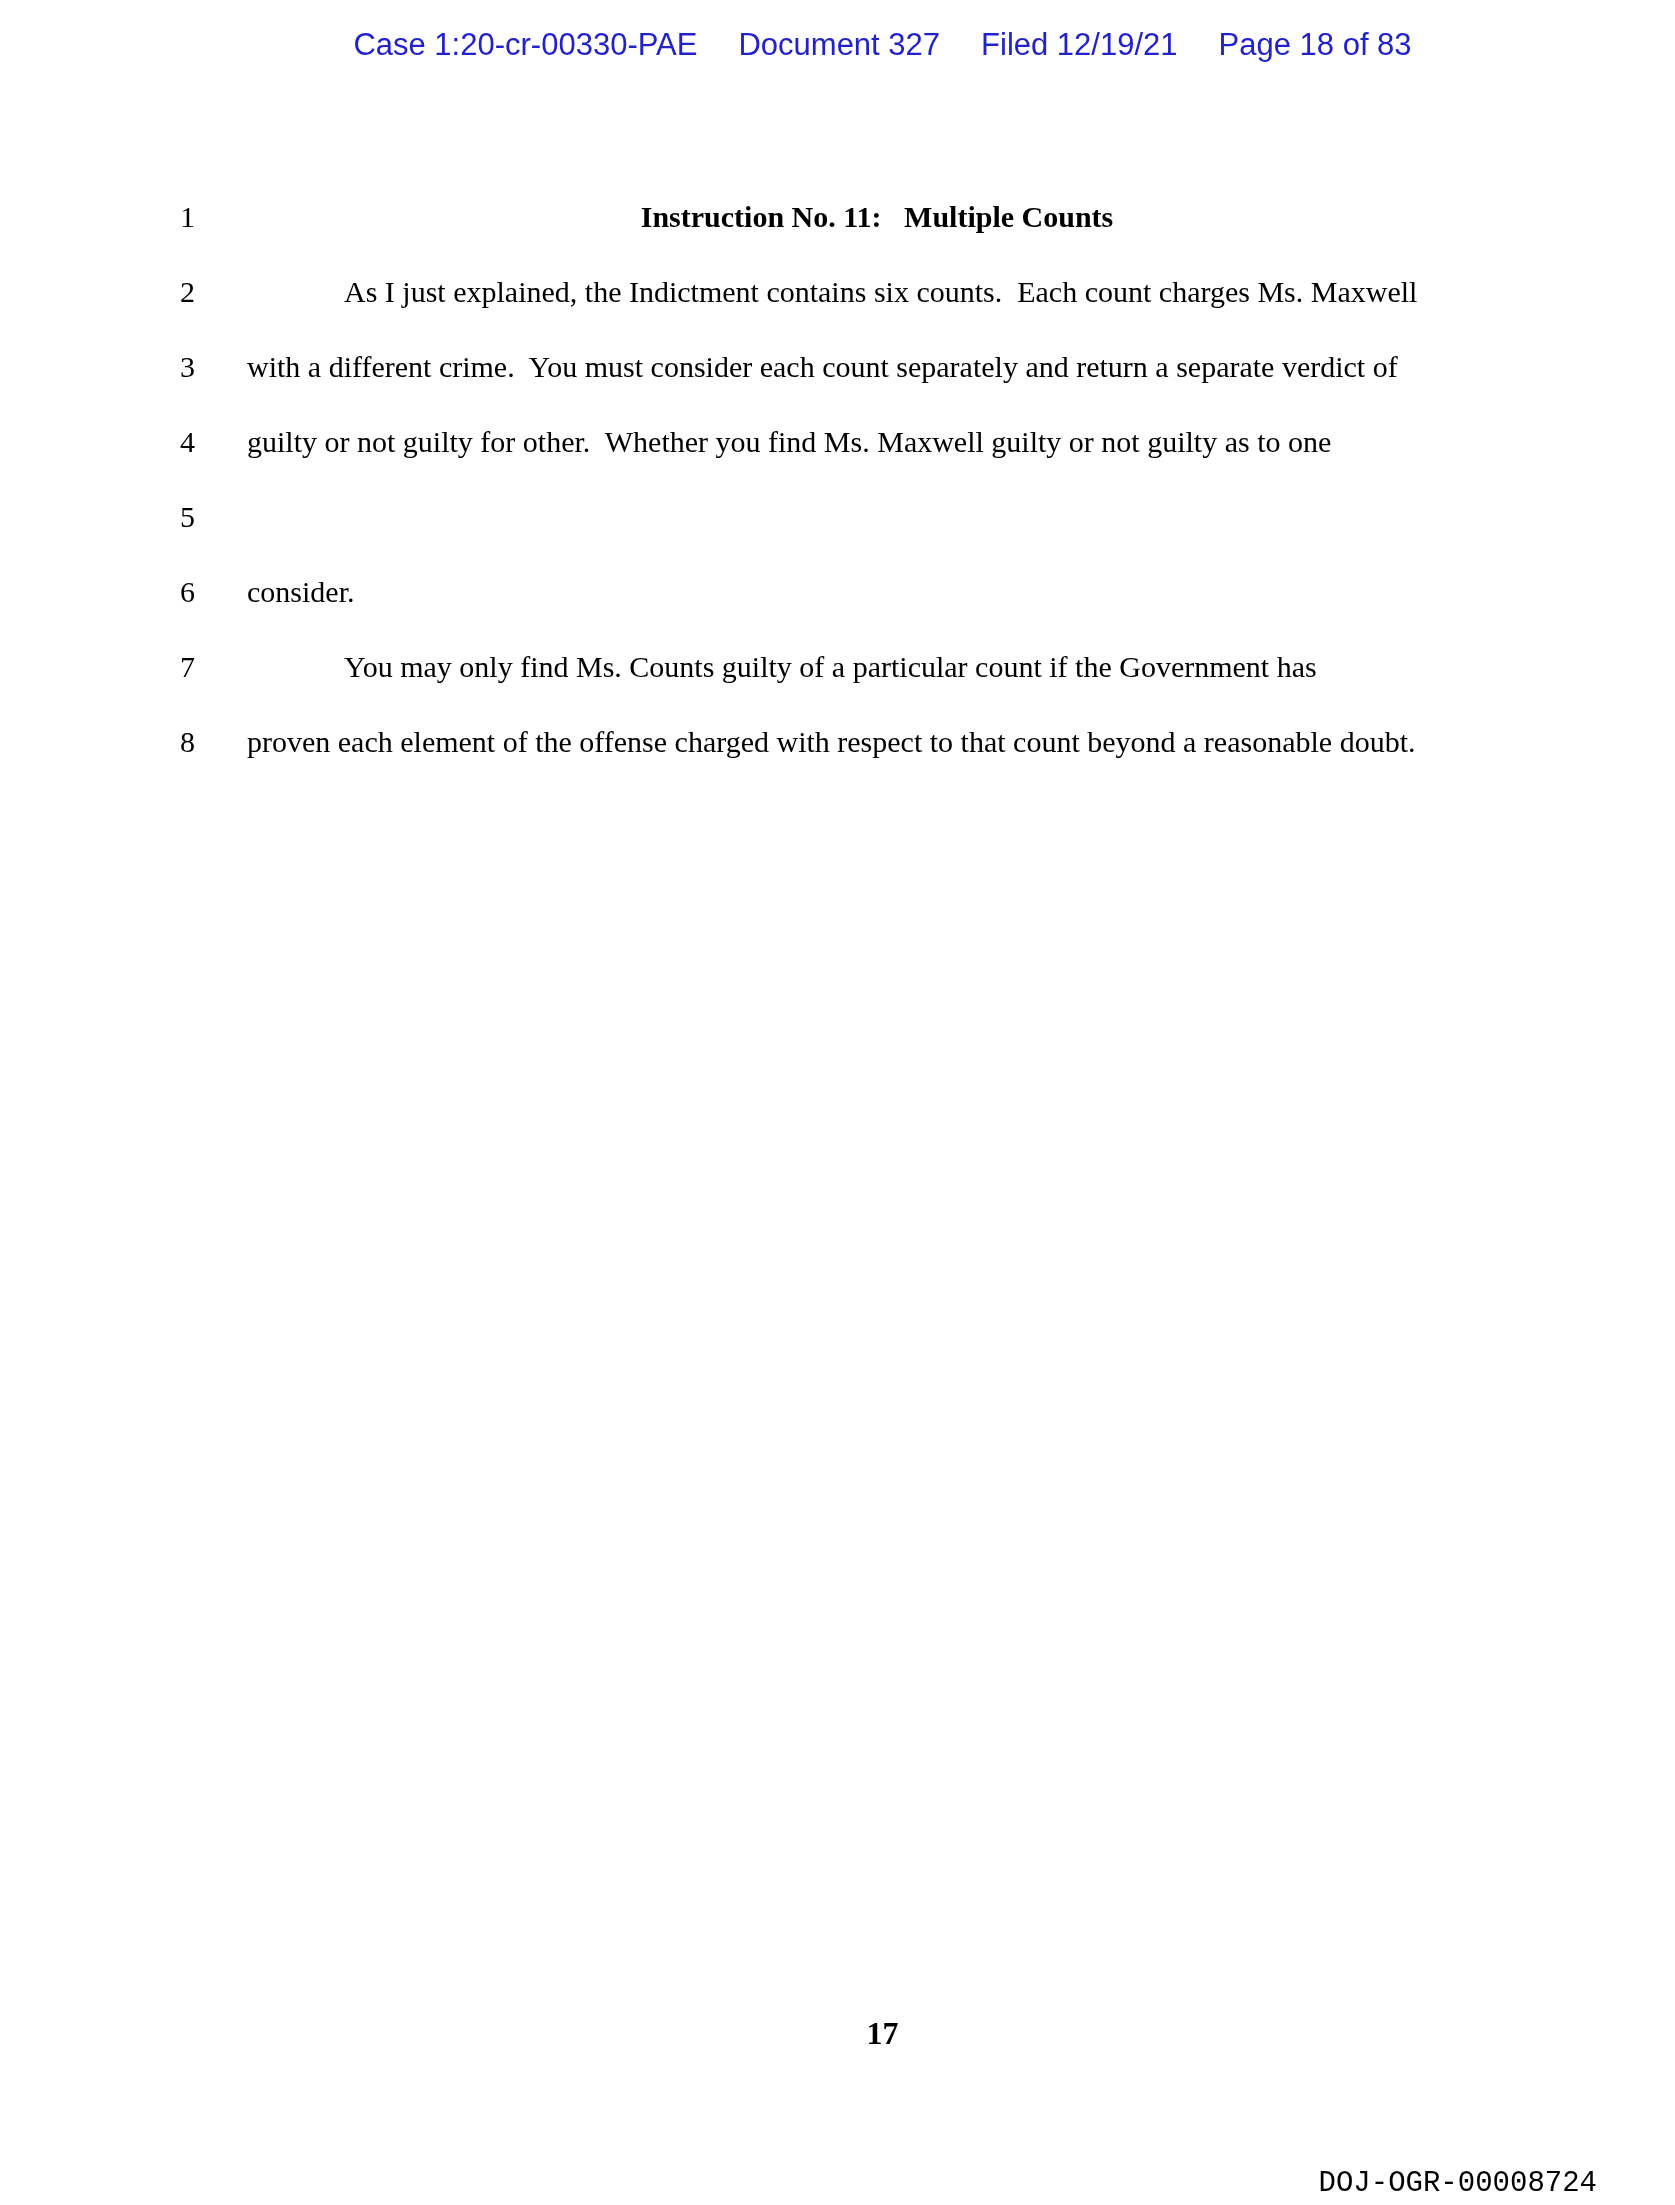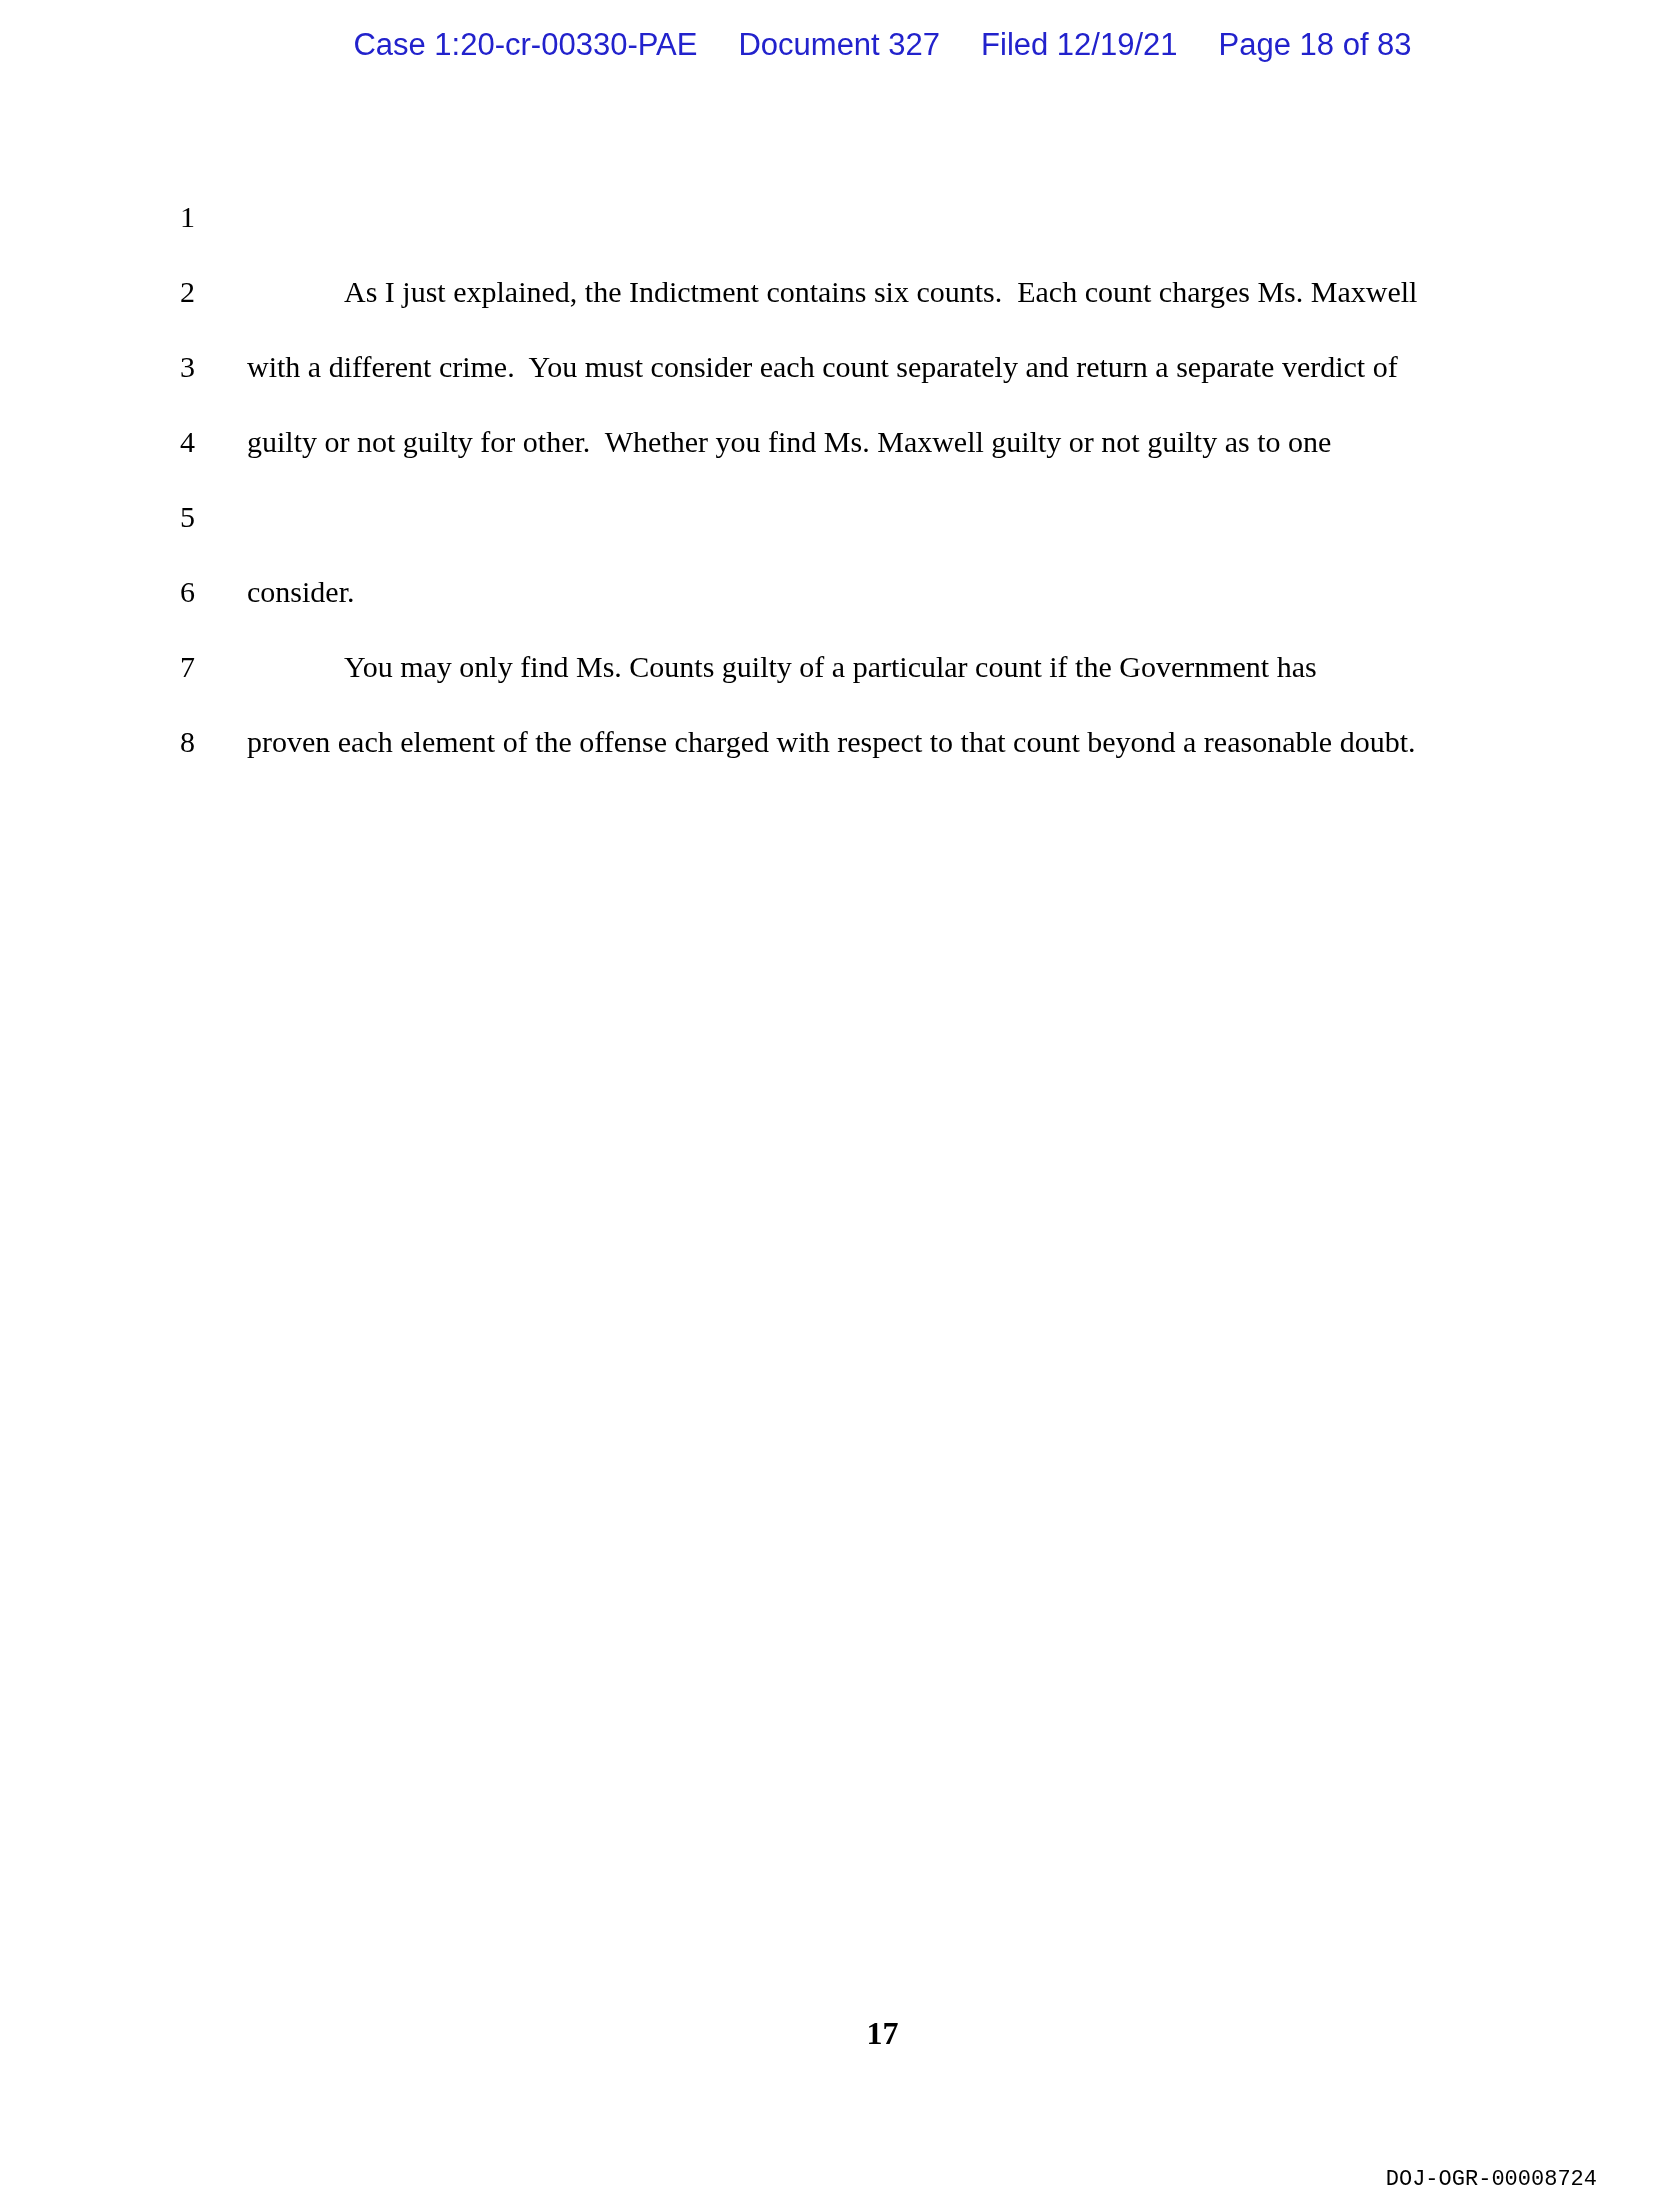--- a/index.html
+++ b/index.html
@@ -70,41 +70,42 @@
     text-align: center;
     font-size: 32px;
     font-weight: bold;
   }
   
   .bates-number {
     position: absolute;
     top: 2167px;
     right: 123px;
     font-family: "Liberation Mono", monospace;
-    font-size: 22px;
+    font-size: 29px;
     letter-spacing: 0px;
     color: #000000;
   }
 </style>
 </head>
 <body>
 
 <div class="page">
 
   <div class="pacer-header">
     <span>Case 1:20-cr-00330-PAE</span>
     <span>Document 327</span>
     <span>Filed 12/19/21</span>
     <span>Page 18 of 83</span>
   </div>
 
   <div class="lines">
 
     <div class="line title-row">
       <span class="line-number">1</span>
+      <span class="line-text">Instruction No. 11:   Multiple Counts</span>
     </div>
 
     <div class="line indent">
       <span class="line-number">2</span>
       <span class="line-text">As I just explained, the Indictment contains six counts.  Each count charges Ms. Maxwell</span>
     </div>
 
     <div class="line">
       <span class="line-number">3</span>
       <span class="line-text">with a different crime.  You must consider each count separately and return a separate verdict of</span>

